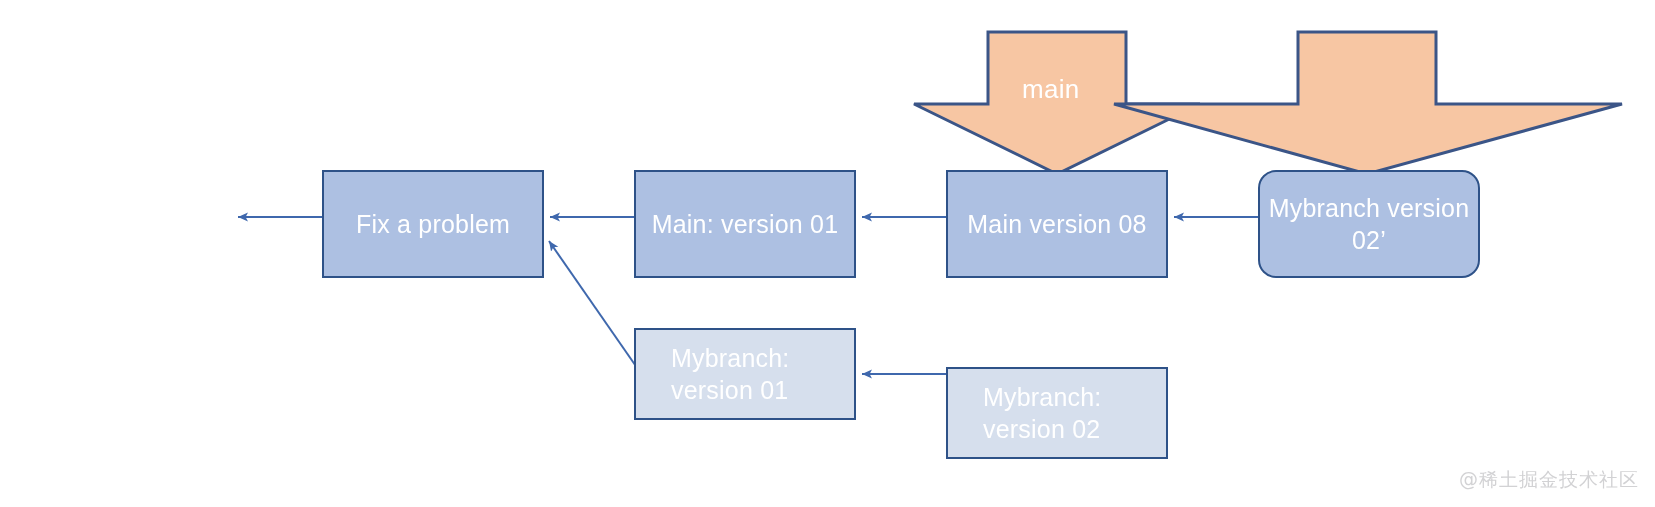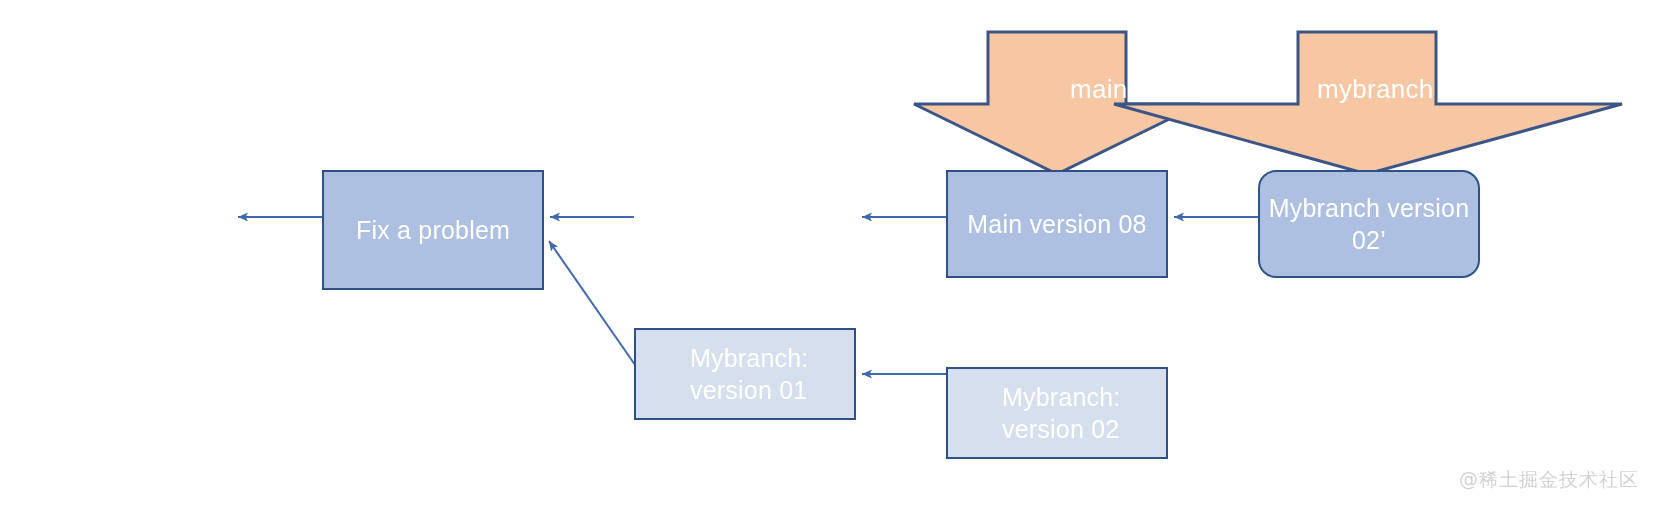--- a/index.html
+++ b/index.html
@@ -33,21 +33,21 @@
   }
   .node.dark {
     background: #adc0e2;
   }
   .node.light {
     background: #d6dfed;
   }
   .node.leftish {
     justify-content: center;
     text-align: left;
-    padding-left: 54px;
+    padding-left: 35px;
   }
   .arrowshape {
     position: absolute;
     pointer-events: none;
   }
   .arrowshape svg { display: block; overflow: visible; }
   .connector {
     position: absolute;
     pointer-events: none;
   }
@@ -74,52 +74,54 @@
 </head>
 <body>
 
 <div id="canvas">
 
   <div class="arrowshape" style="left:912px; top:30px; width:290px; height:146px;">
     <svg width="290" height="146" viewBox="0 0 290 146">
       <polygon points="76,2 214,2 214,74 288,74 145,144 2,74 76,74" fill="#f7c6a3" stroke="#3b5587" stroke-width="3" stroke-linejoin="miter"></polygon>
     </svg>
   </div>
-  <div class="arrow-label" style="left:1022px; top:74px;margin-left:48px;">main</div>
+  <div class="arrow-label" style="left:1022px; top:74px;">main</div>
 
   <div class="arrowshape" style="left:1222px; top:30px; width:290px; height:146px;">
     <svg width="290" height="146" viewBox="0 0 290 146">
       <polygon points="76,2 214,2 214,74 400,74 145,144 -108,74 76,74" fill="#f7c6a3" stroke="#3b5587" stroke-width="3" stroke-linejoin="miter"></polygon>
     </svg>
   </div>
-  <div class="arrow-label" style="left:1317px; top:74px;">mybranch</div>
 
   <div class="connector" style="left:0; top:0; width:1655px; height:507px;">
     <svg width="1655" height="507" viewBox="0 0 1655 507">
       <defs>
         <marker id="ah" markerWidth="12" markerHeight="12" refX="10" refY="5" orient="auto" markerUnits="userSpaceOnUse">
           <path d="M10,5 L0,0.6 L2.4,5 L0,9.4 Z" fill="#3f68ad"></path>
         </marker>
       </defs>
       <g stroke="#3f68ad" stroke-width="2" fill="none" marker-end="url(#ah)">
         <line x1="322" y1="217" x2="238" y2="217"></line>
         <line x1="634" y1="217" x2="550" y2="217"></line>
         <line x1="946" y1="217" x2="862" y2="217"></line>
         <line x1="1258" y1="217" x2="1174" y2="217"></line>
         <line x1="946" y1="374" x2="862" y2="374"></line>
         <line x1="640" y1="372" x2="549" y2="241"></line>
       </g>
     </svg>
   </div>
 
 
-  <div class="node dark" style="left:322px; top:170px; width:222px; height:120px;">
+  <div class="node dark" style="left:322px; top:170px; width:222px; height:108px;">
     <span>Fix a problem</span>
   </div>
 
+  <div class="node dark" style="left:634px; top:170px; width:222px; height:108px;">
+    <span>Main: version 01</span>
+  </div>
 
   <div class="node dark" style="left:946px; top:170px; width:222px; height:108px;">
     <span>Main version 08</span>
   </div>
 
   <div class="node dark" style="left:1258px; top:170px; width:222px; height:108px;border-radius:18px;">
     <span>Mybranch version 02’</span>
   </div>
 
   <div class="node light leftish" style="left:634px; top:328px; width:222px; height:92px;">

